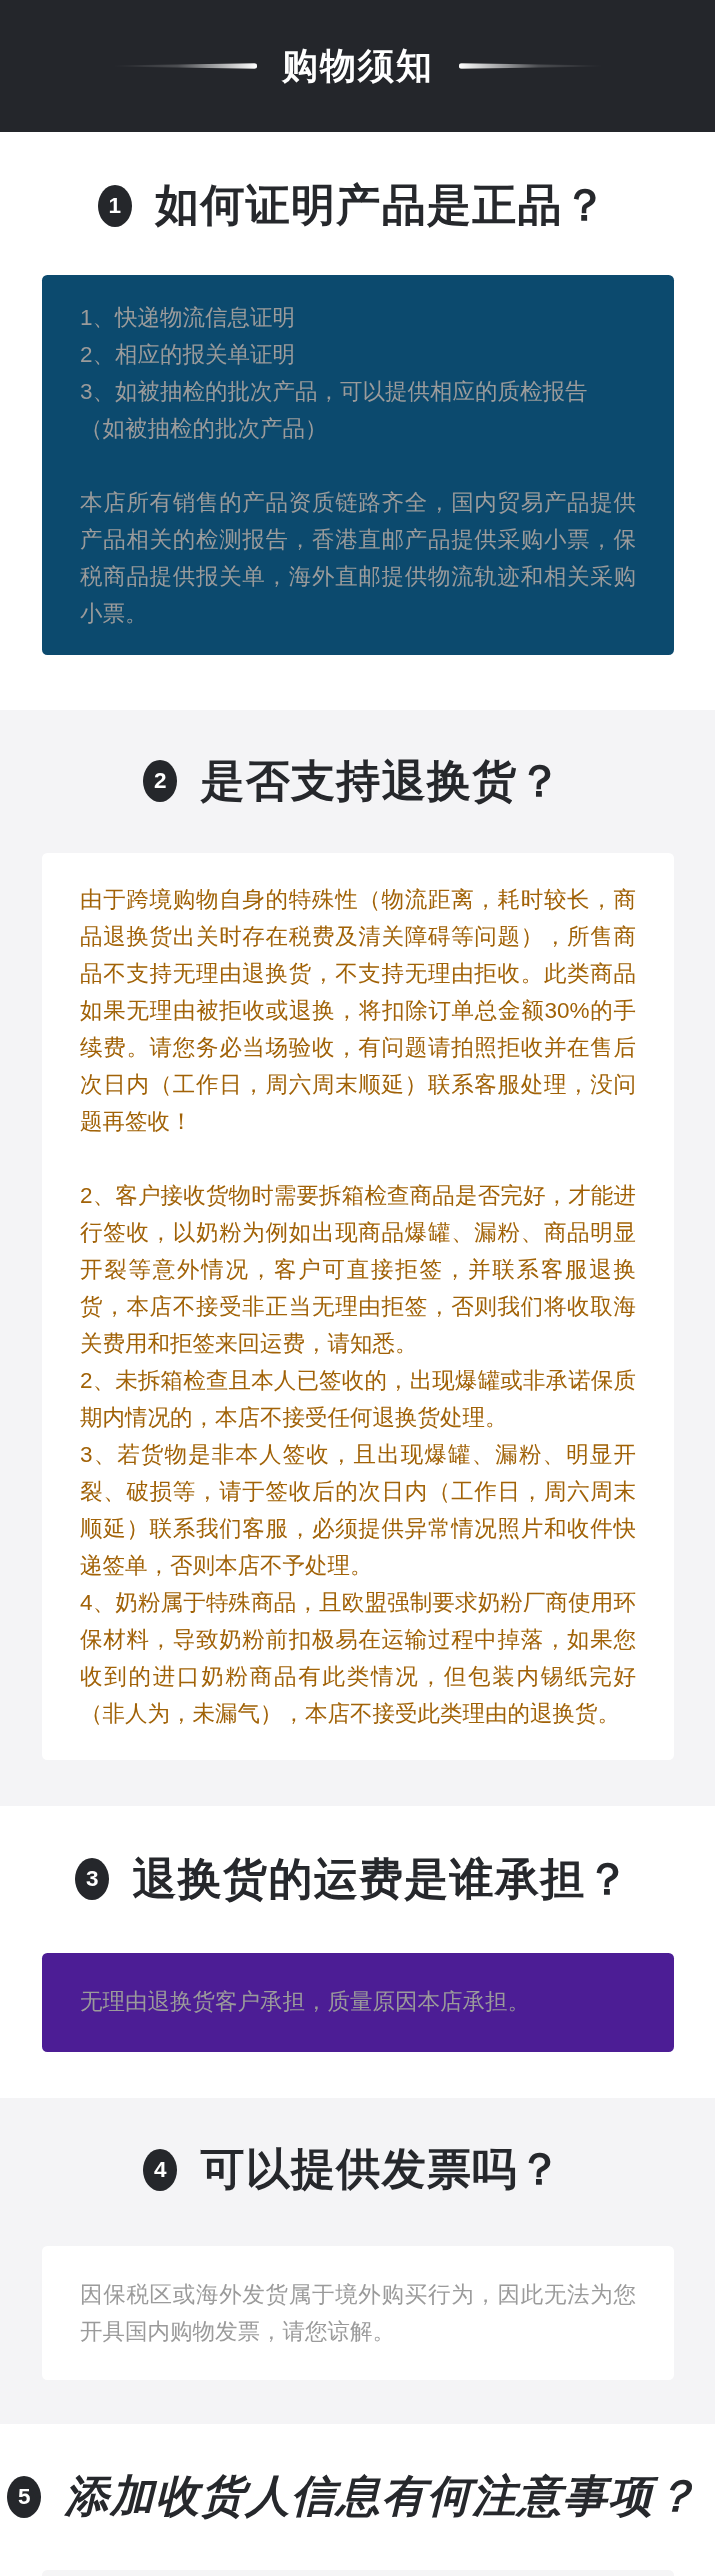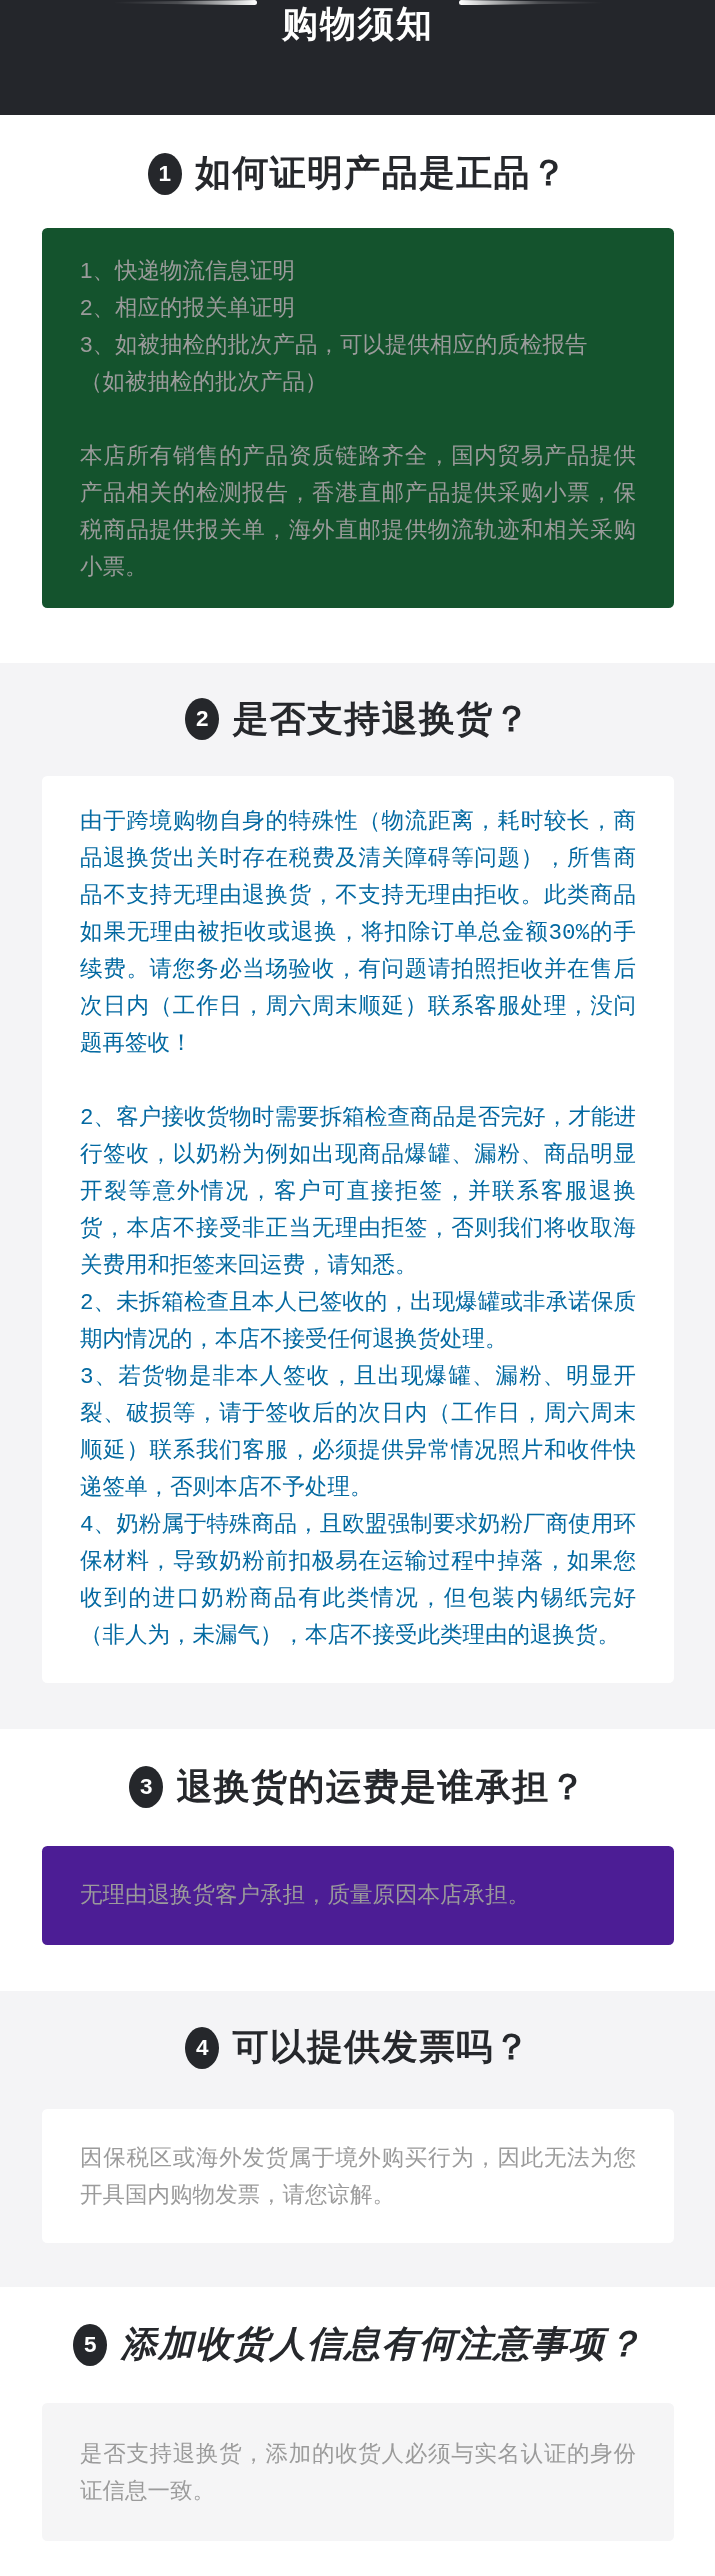--- a/index.html
+++ b/index.html
@@ -7,23 +7,24 @@
     width:716px;
     min-height:2576px;
     margin:0 auto;
     background:#ffffff;
     font-family:"Liberation Sans","DejaVu Sans",sans-serif;
     overflow:hidden;
   }
 
   
   .banner{
-    height:115px;
+    height:132px;
     background:#24262b;
     display:flex;
+    align-items:center;
     justify-content:center;
     gap:25px;
   }
   .banner-title{
     margin:0;
     color:#ffffff;
     font-size:36px;
     font-weight:900;
     letter-spacing:2px;
     white-space:nowrap;
@@ -57,22 +58,22 @@
     background:#25272b;
     color:#ffffff;
     display:flex;
     align-items:center;
     justify-content:center;
     font-size:22.5px;
     font-weight:700;
     flex:0 0 auto;
   }
   .sec-title{
-    margin:0;
-    font-size:36px;
+    margin:10px;
+    font-size:44px;
     font-weight:800;
     color:#26282c;
     letter-spacing:1.3px;
     white-space:nowrap;
   }
   .box{
     margin-left:42px;
     margin-right:42px;
     border-radius:5.3px;
     padding:24px 38px 22.5px 38px;
@@ -118,38 +119,38 @@
     <span class="deco-line deco-right"></span>
   </header>
 
   <section class="s1">
     <div class="sec-head">
       <span class="badge" style="background: rgb(37, 39, 43);">
         <span>1</span>
       </span>
       <h2 class="sec-title" style="color: rgb(38, 40, 44);">如何证明产品是正品？</h2>
     </div>
-    <div class="box box-gray" style="color: rgb(155, 155, 155); background: #14532d;">
+    <div class="box box-gray" style="color: rgb(155, 155, 155); background: #0c4a6e;">
         <p>1、快递物流信息证明</p>
         <p>2、相应的报关单证明</p>
         <p>3、如被抽检的批次产品，可以提供相应的质检报告</p>
         <p>（如被抽检的批次产品）</p>
         <p class="blank"></p>
         <p>本店所有销售的产品资质链路齐全，国内贸易产品提供产品相关的检测报告，香港直邮产品提供采购小票，保税商品提供报关单，海外直邮提供物流轨迹和相关采购小票。</p>
       </div>
   </section>
 
   <section class="band s2" style="background: rgb(244, 244, 246);">
     <div class="sec-head">
       <span class="badge" style="background: rgb(37, 39, 43);">
         <span>2</span>
       </span>
       <h2 class="sec-title" style="color: rgb(38, 40, 44);">是否支持退换货？</h2>
     </div>
-    <div class="box box-white" style="color: #0369a1; font-family: Liberation Mono, monospace;">
+    <div class="box box-white" style="color: #a16207;">
         <p>由于跨境购物自身的特殊性（物流距离，耗时较长，商品退换货出关时存在税费及清关障碍等问题），所售商品不支持无理由退换货，不支持无理由拒收。此类商品如果无理由被拒收或退换，将扣除订单总金额30%的手续费。请您务必当场验收，有问题请拍照拒收并在售后次日内（工作日，周六周末顺延）联系客服处理，没问题再签收！</p>
         <p class="blank"></p>
         <p>2、客户接收货物时需要拆箱检查商品是否完好，才能进行签收，以奶粉为例如出现商品爆罐、漏粉、商品明显开裂等意外情况，客户可直接拒签，并联系客服退换货，本店不接受非正当无理由拒签，否则我们将收取海关费用和拒签来回运费，请知悉。</p>
         <p>2、未拆箱检查且本人已签收的，出现爆罐或非承诺保质期内情况的，本店不接受任何退换货处理。</p>
         <p>3、若货物是非本人签收，且出现爆罐、漏粉、明显开裂、破损等，请于签收后的次日内（工作日，周六周末顺延）联系我们客服，必须提供异常情况照片和收件快递签单，否则本店不予处理。</p>
         <p>4、奶粉属于特殊商品，且欧盟强制要求奶粉厂商使用环保材料，导致奶粉前扣极易在运输过程中掉落，如果您收到的进口奶粉商品有此类情况，但包装内锡纸完好（非人为，未漏气），本店不接受此类理由的退换货。</p>
       </div>
   </section>
 
   <section class="s3">

